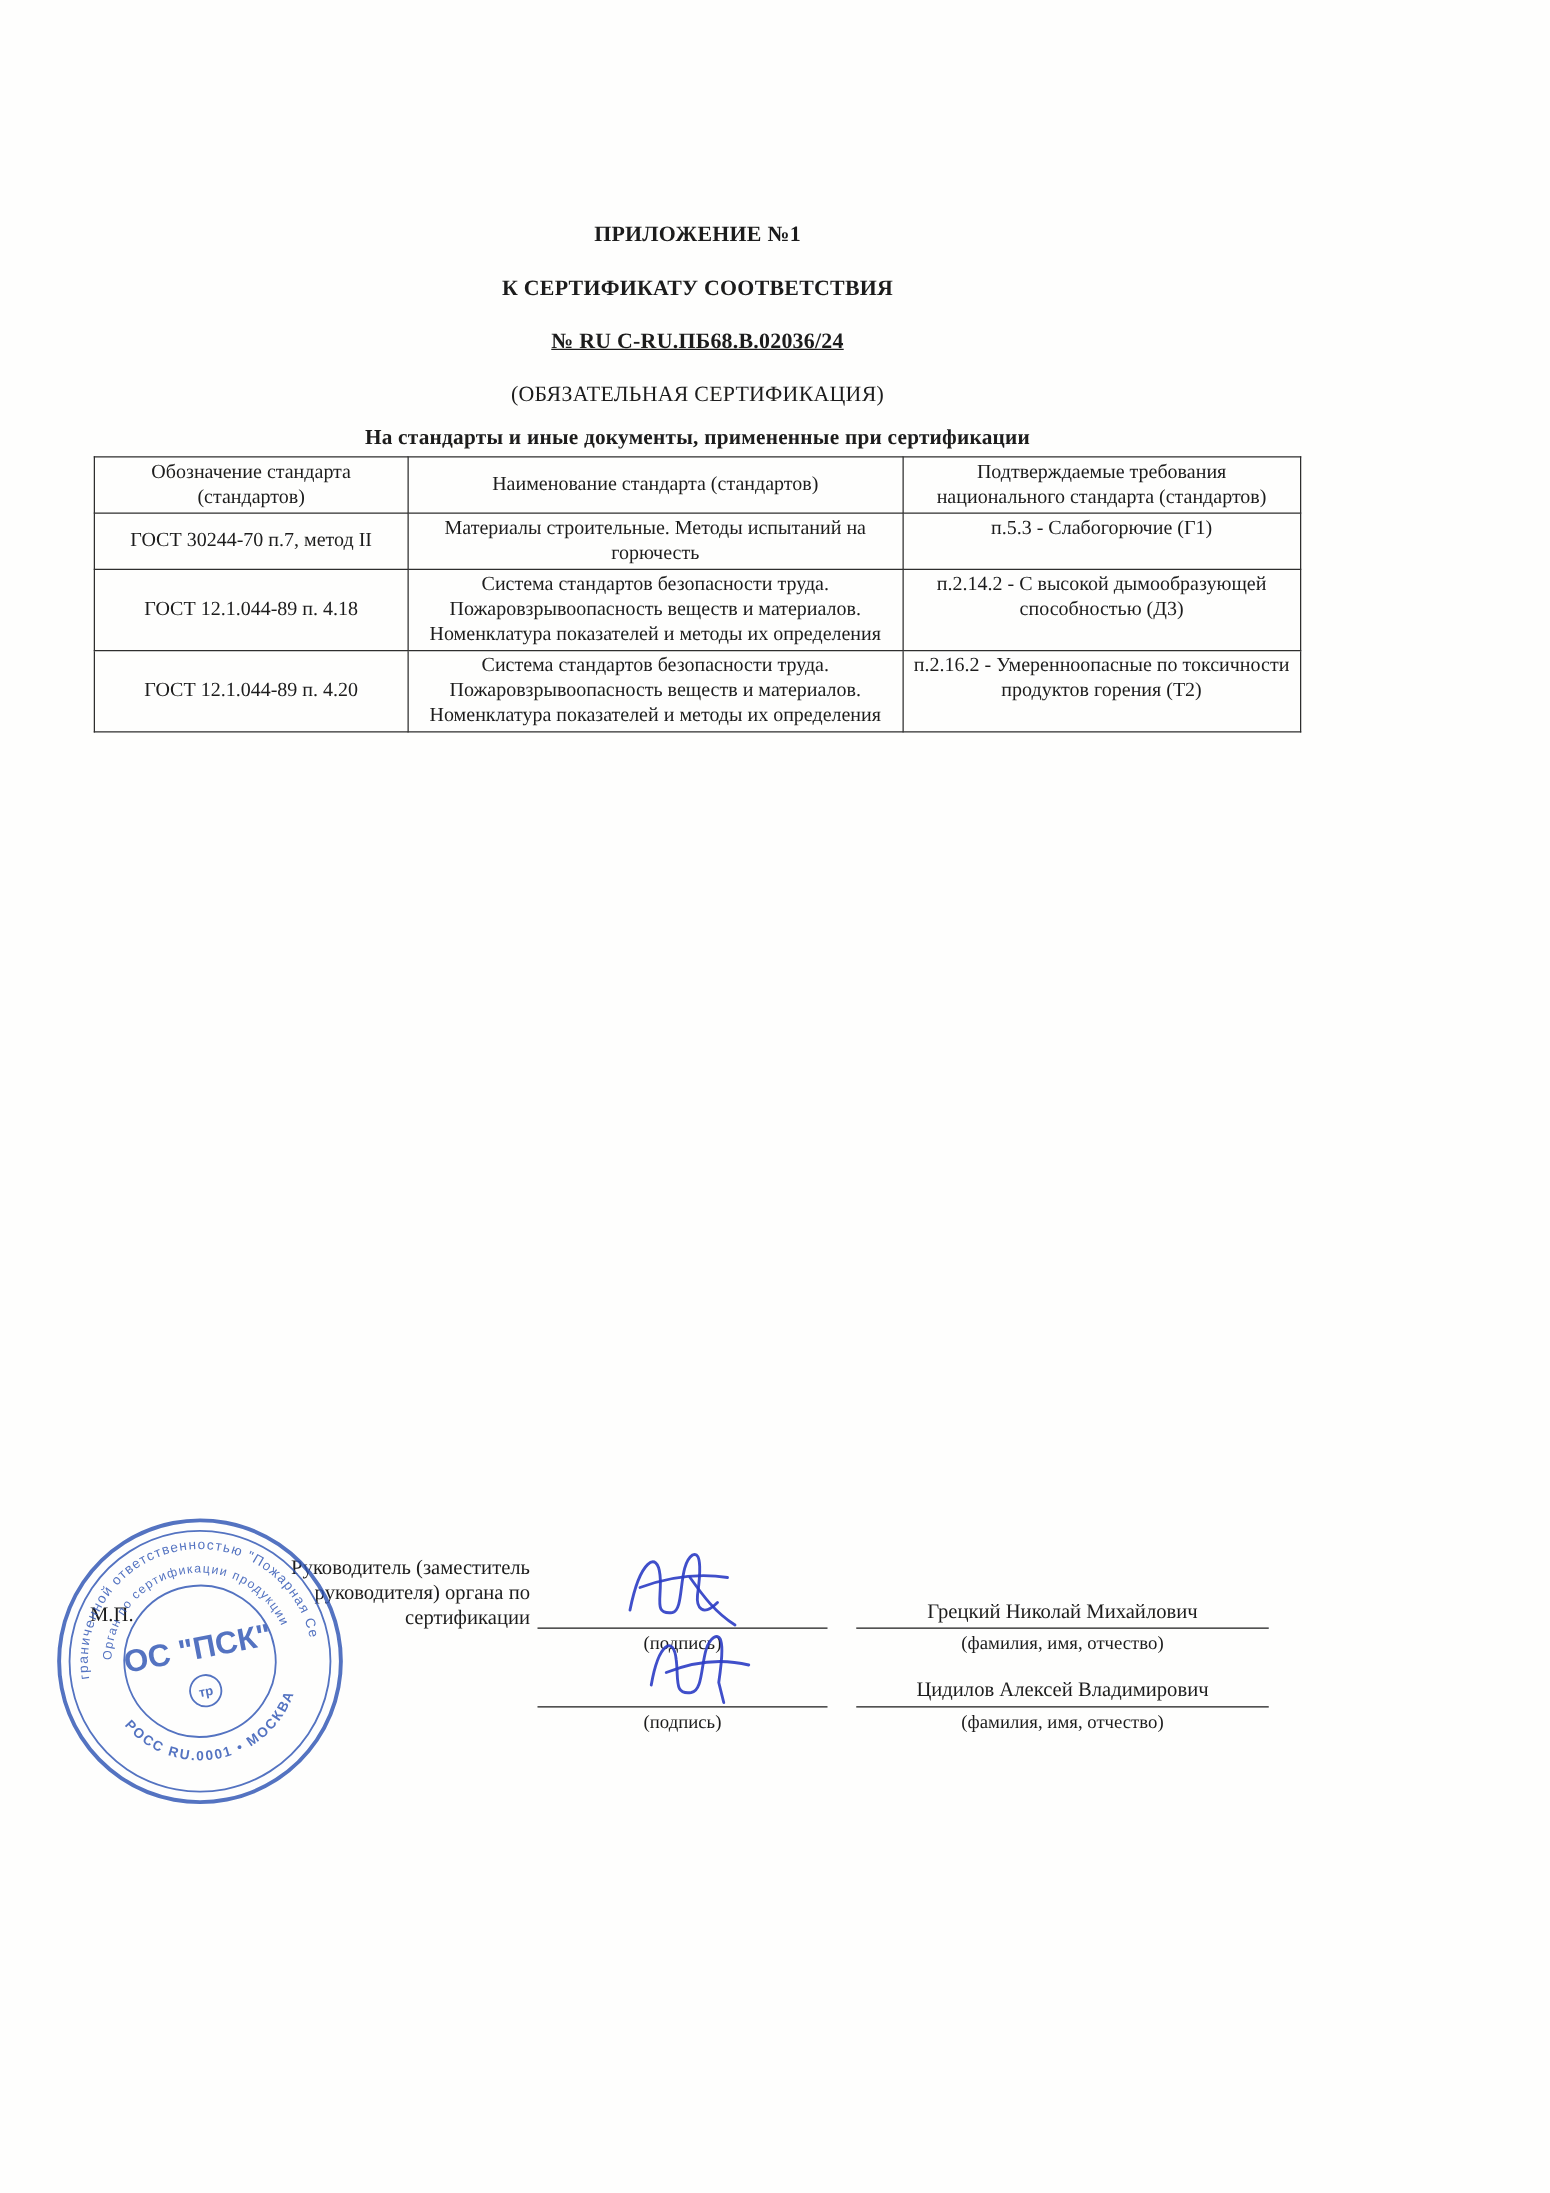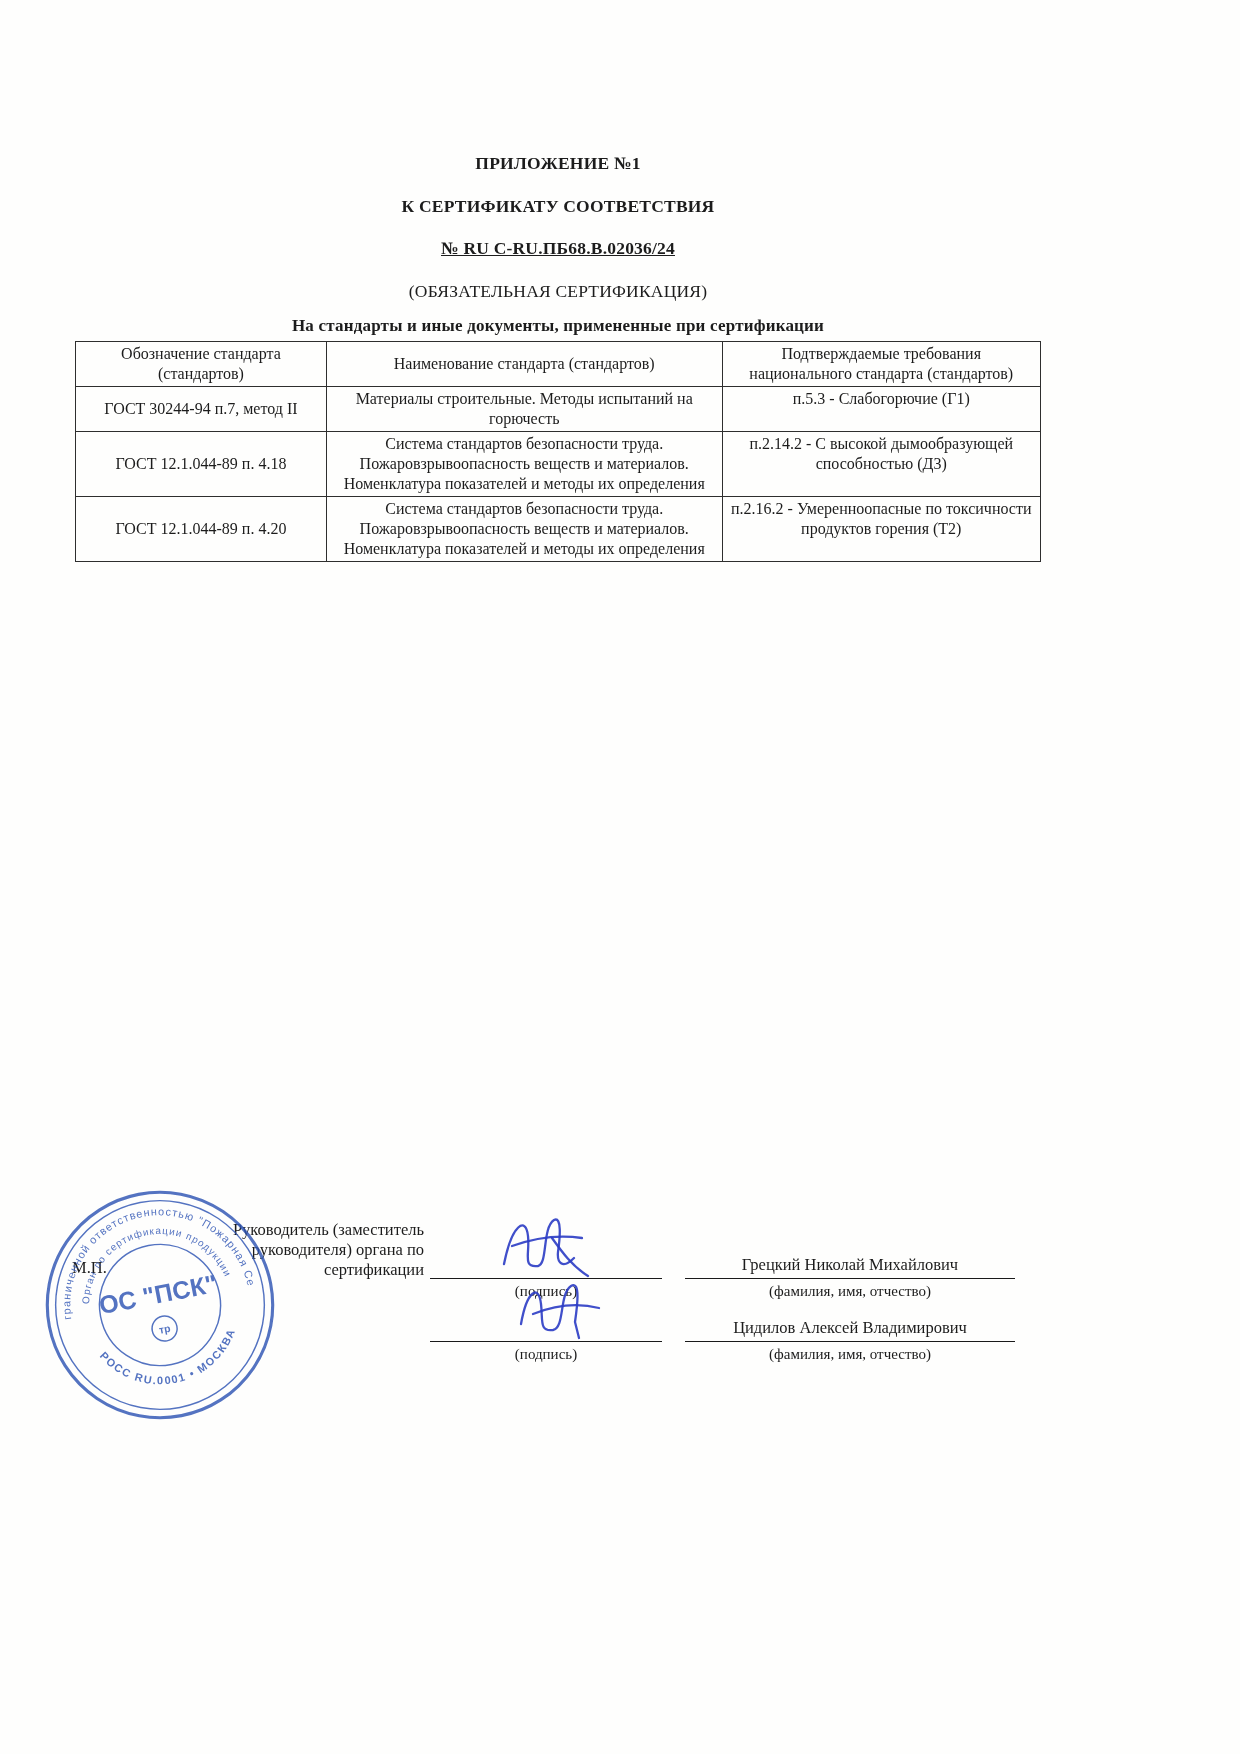--- a/index.html
+++ b/index.html
@@ -3,21 +3,21 @@
 <meta charset="utf-8">
 <style>
   html,body{margin:0;padding:0;}
   body{
     width:1240px;height:1754px;position:relative;
     background:#fefefd;
     font-family:"Liberation Serif",serif;
     color:#1c1c1c;
     overflow:hidden;
   }
-  .abs{position:absolute;}
+  .abs{position:absolute;margin-top:24px;}
   .doc-header{position:absolute;left:75px;width:966px;text-align:center;font-size:17.5px;letter-spacing:.2px;}
   .bold{font-weight:bold;}
   .underline{text-decoration:underline;}
 
   
   .std-table{
     position:absolute;left:75px;top:341px;width:966px;
     border-collapse:collapse;font-size:16px;table-layout:fixed;padding-left:32px;
   }
   .std-table th,.std-table td{
@@ -68,21 +68,21 @@
     </colgroup>
     <thead>
       <tr>
         <th>Обозначение стандарта (стандартов)</th>
         <th>Наименование стандарта (стандартов)</th>
         <th>Подтверждаемые требования национального стандарта (стандартов)</th>
       </tr>
     </thead>
     <tbody>
       <tr>
-        <td>ГОСТ 30244-94 п.7, метод II</td>
+        <td>ГОСТ 30244-70 п.7, метод II</td>
         <td>Материалы строительные. Методы испытаний на горючесть</td>
         <td style="vertical-align:top;">п.5.3 - Слабогорючие (Г1)</td>
       </tr>
       <tr>
         <td>ГОСТ 12.1.044-89 п. 4.18</td>
         <td>Система стандартов безопасности труда. Пожаровзрывоопасность веществ и материалов. Номенклатура показателей и методы их определения</td>
         <td style="vertical-align:top;">п.2.14.2 - С высокой дымообразующей способностью (Д3)</td>
       </tr>
       <tr>
         <td>ГОСТ 12.1.044-89 п. 4.20</td>

